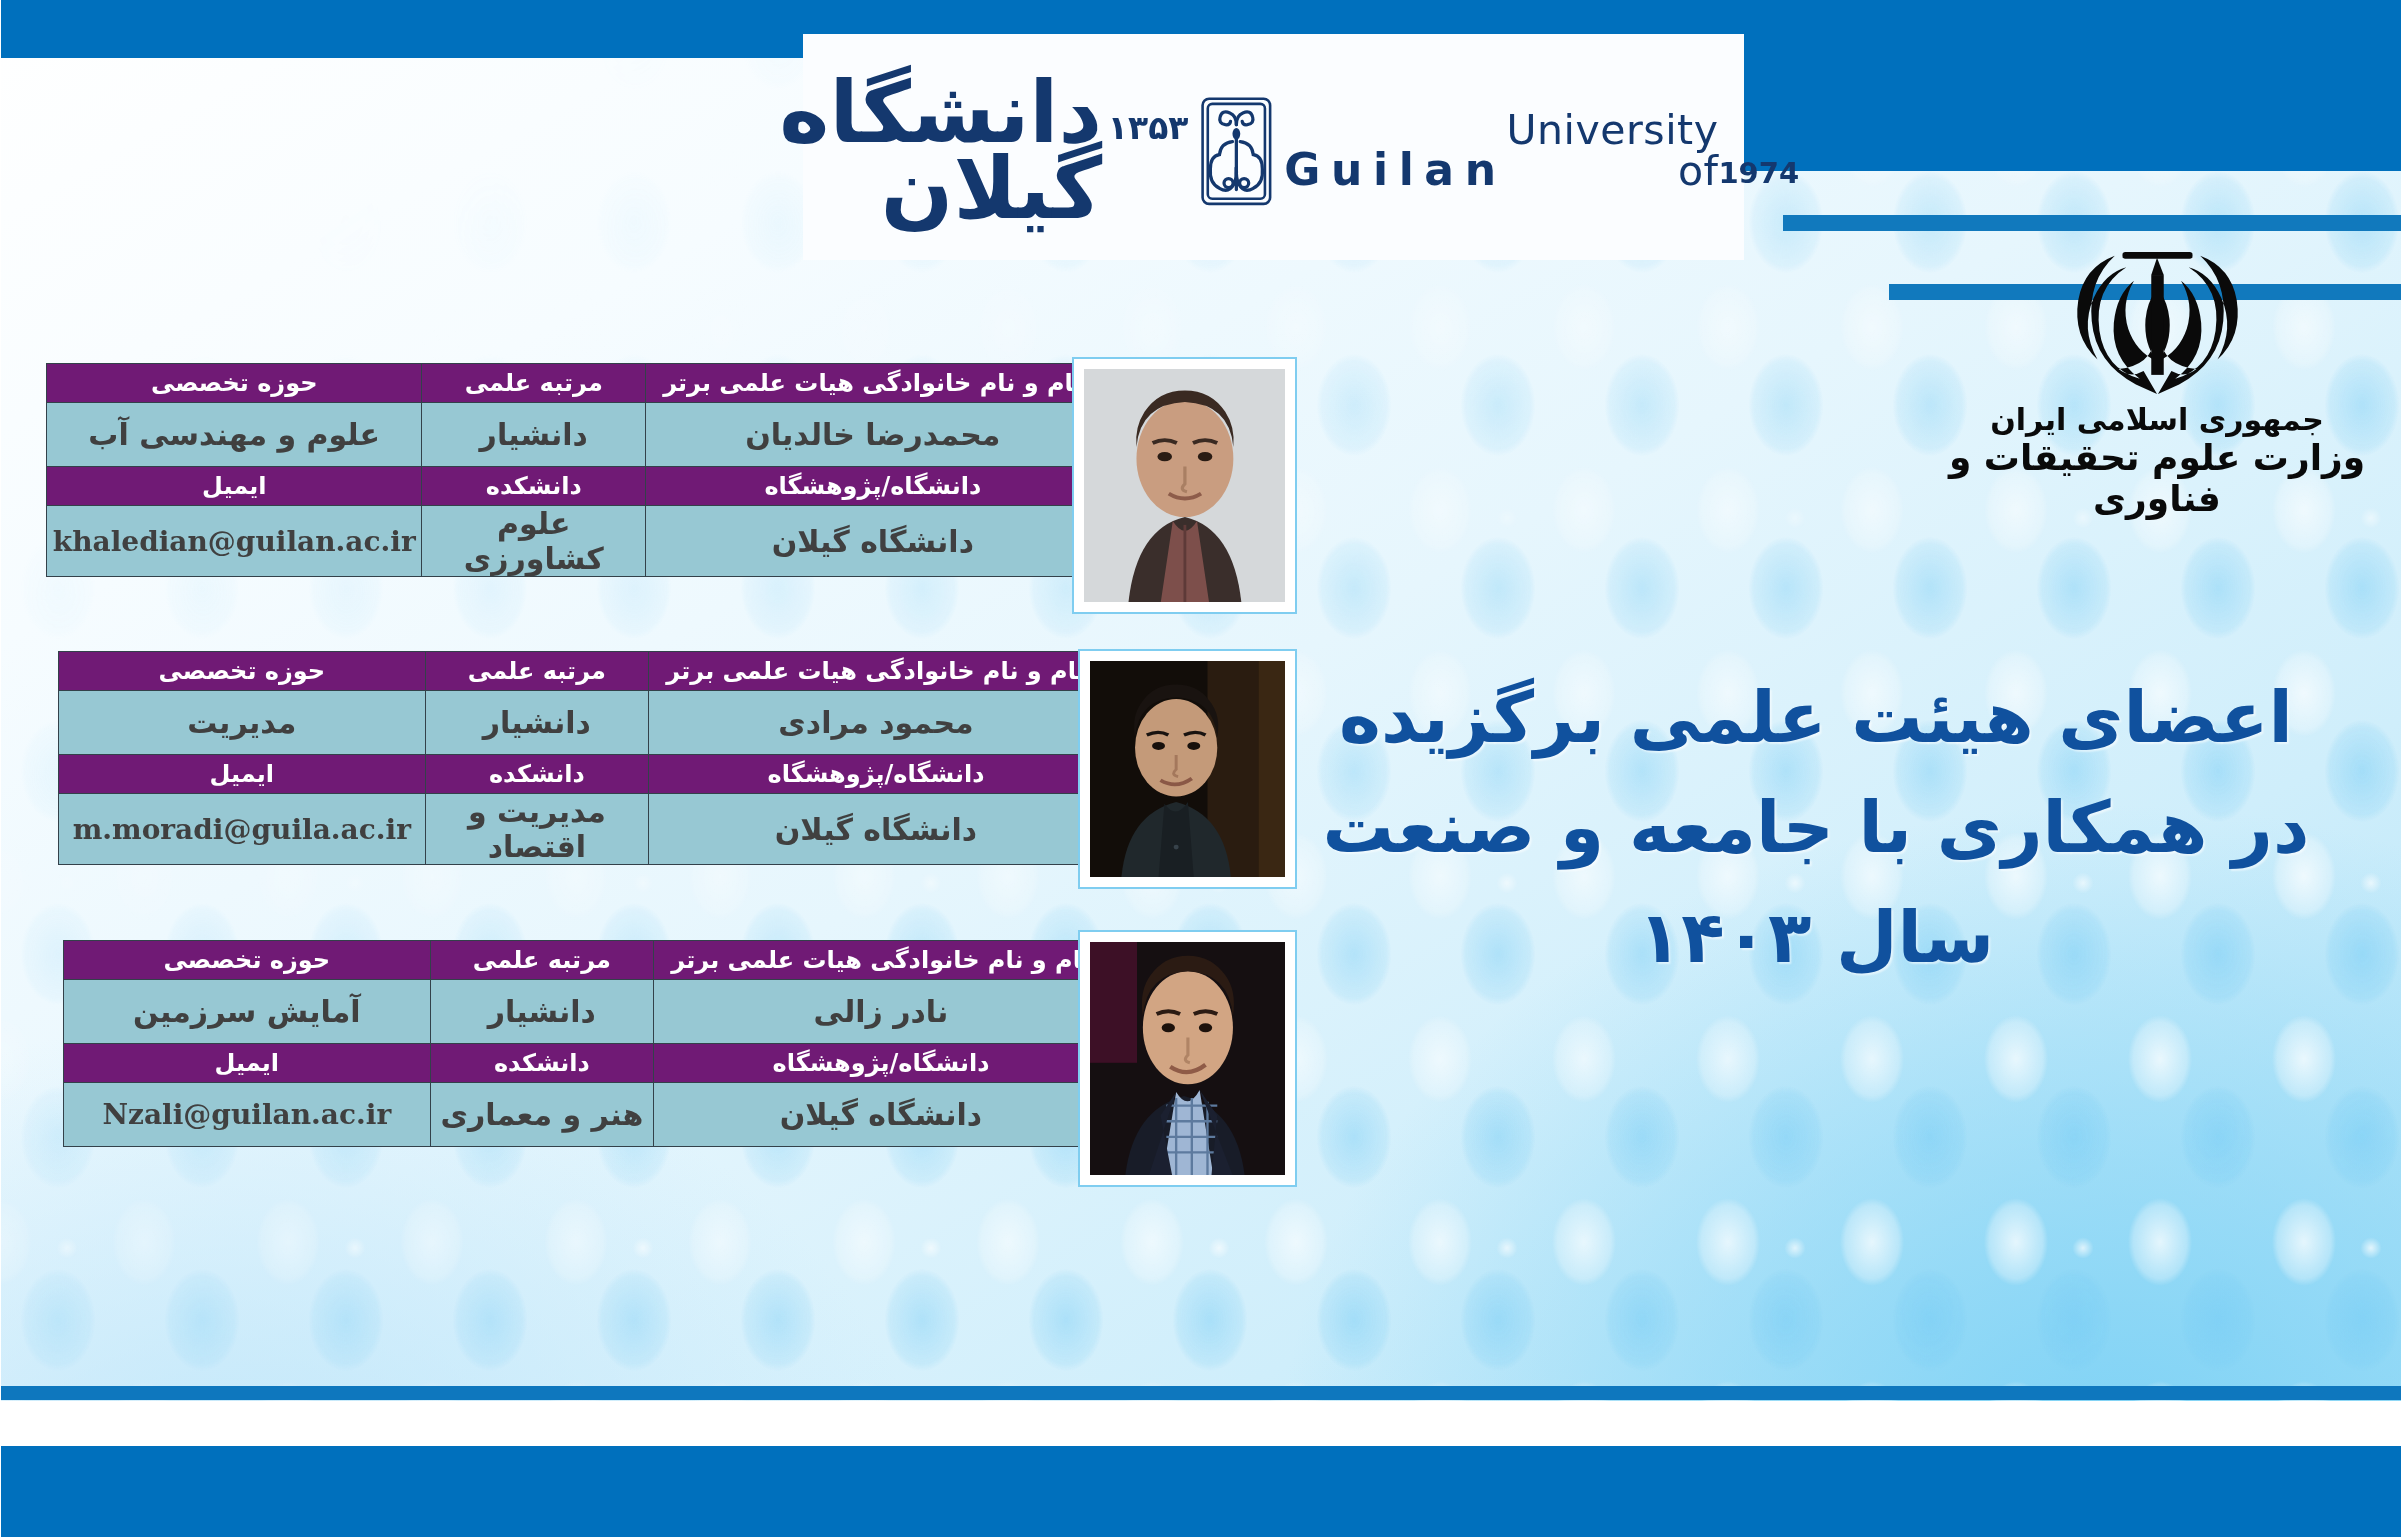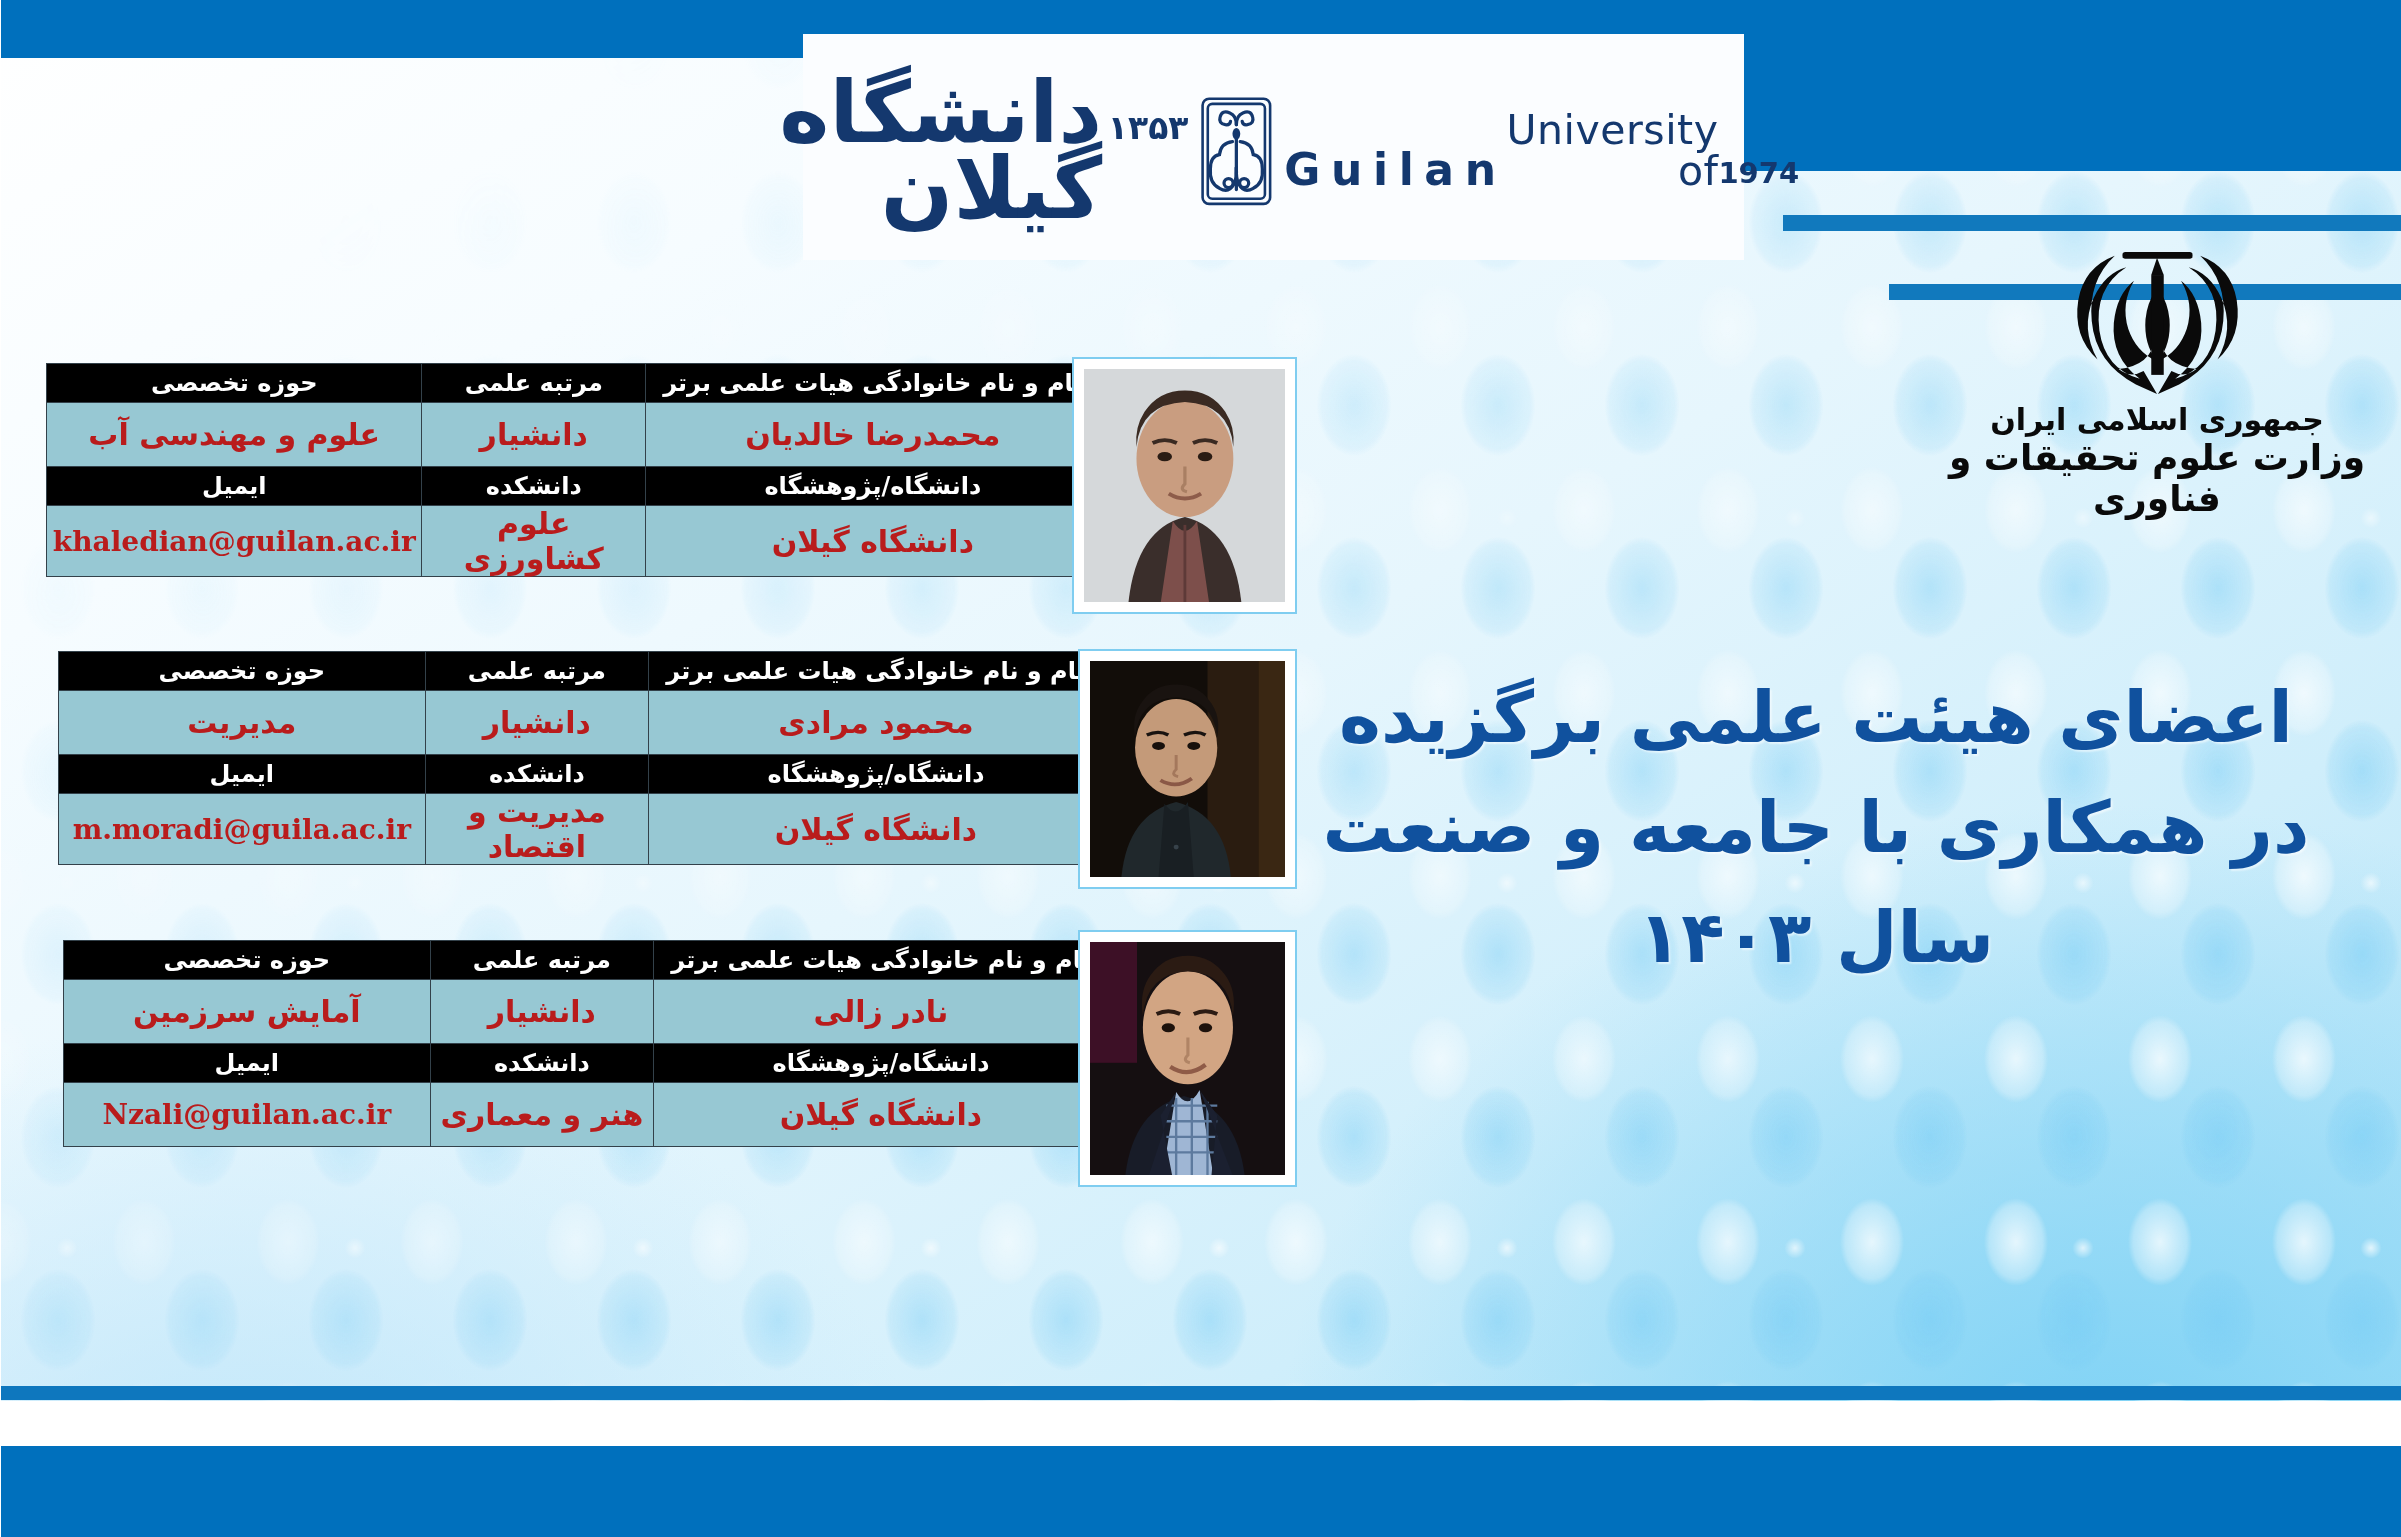--- a/index.html
+++ b/index.html
@@ -84,22 +84,22 @@
     text-align:center;color:#10519e;direction:rtl;
     font-weight:700;font-size:71px;line-height:1.55;
     text-shadow:1.9px 1.9px 1.9px rgba(255,255,255,.55);
   }
   .headline div{white-space:nowrap;}
 
   
   .card{position:absolute;}
   .tbl{border-collapse:collapse;table-layout:fixed;direction:rtl;border:1.9px solid #33414a;}
   .tbl td{border:1.9px solid #33414a;text-align:center;vertical-align:middle;padding:0 5.8px;}
-  .tbl .hd{background:#000000;color:#ffffff;font-weight:700;font-size:24px;height:38px;}
-  .tbl .dt{background:#97c8d3;color:#b91c1c;font-weight:700;font-size:30px;height:63px;}
+  .tbl .hd{background:#701a75;color:#ffffff;font-weight:700;font-size:24px;height:38px;}
+  .tbl .dt{background:#97c8d3;color:#404040;font-weight:700;font-size:30px;height:63px;}
   .tbl .mail{font-family:"DejaVu Serif","Liberation Serif",serif;font-size:28px;direction:ltr;}
   .col-name{width:442px;}
   .col-rank{width:211px;}
   .col-field{width:354px;}
 
   
   .photo-frame{position:absolute;background:#ffffff;border:2.9px solid #7fcdf0;padding:9.6px;box-sizing:border-box;}
   .photo{width:100%;height:100%;display:block;}
 </style>
 </head>

